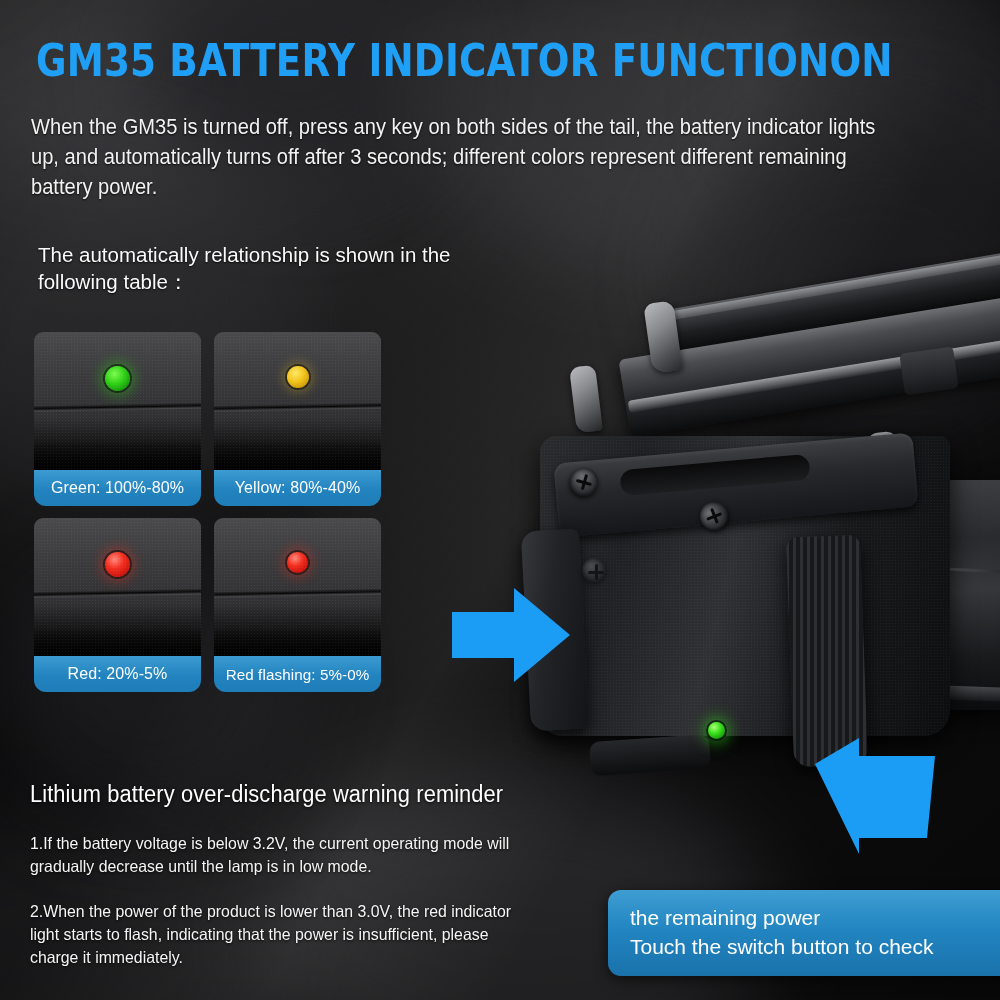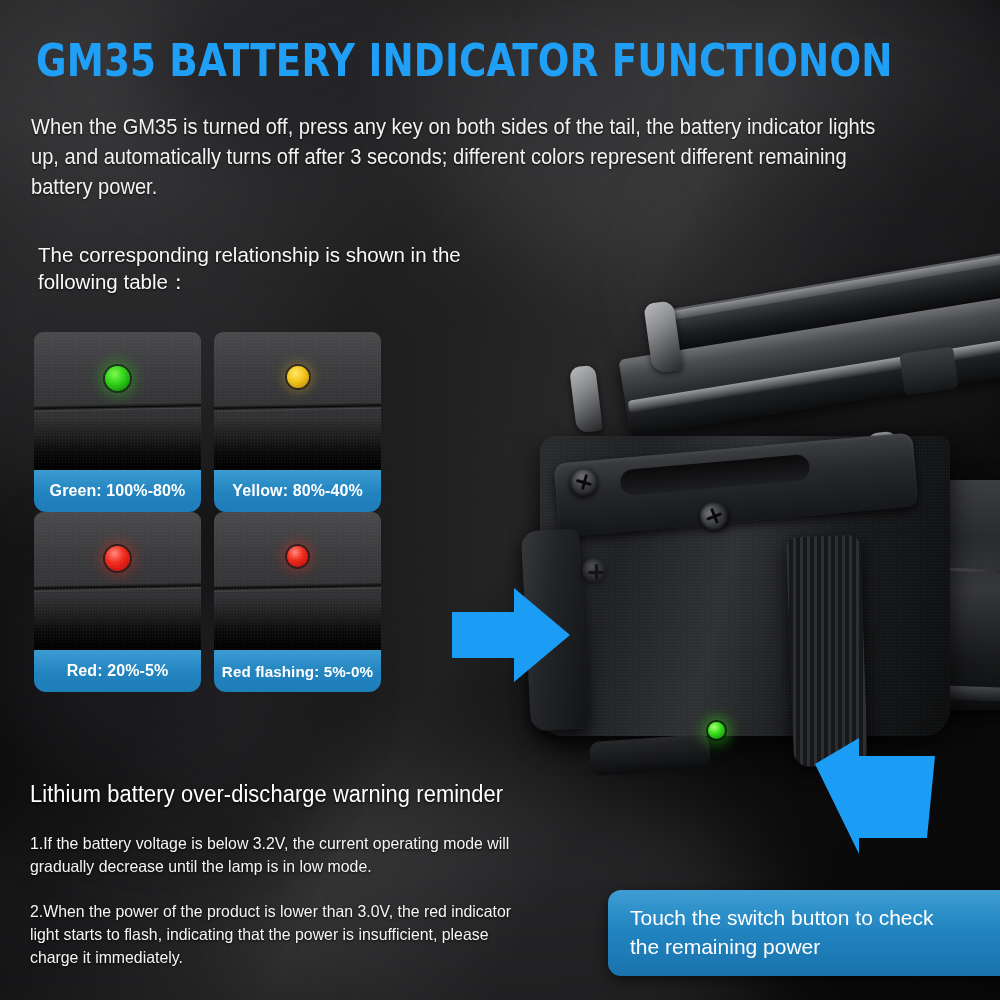--- a/index.html
+++ b/index.html
@@ -91,21 +91,21 @@
     text-shadow: 0 1px 2px rgba(0,0,0,.85);
   }
 
   
   .grid {
     position: absolute;
     left: 34px; top: 332px;
     width: 347px;
   }
   .grid-row { display: flex; gap: 13px; }
-  .grid-row + .grid-row { }
+  .grid-row + .grid-row { margin-top: 12px; }
 
   .cell { width: 167px; }
   .cell-photo {
     position: relative;
     height: 138px;
     border-radius: 9px 9px 0 0;
     overflow: hidden;
     background:
       linear-gradient(180deg, #4a4a4c 0%, #3c3c3e 30%, #313133 62%, #141415 82%, #090909 100%);
   }
@@ -140,32 +140,31 @@
     box-shadow:
       0 0 0 2px rgba(0,0,0,.55),
       0 0 9px 3px rgba(0,0,0,.45) inset;
   }
   .led.green  { background: radial-gradient(circle at 38% 32%, #7dfb4e 0%, #2fd017 44%, #13920a 82%, #0c5f06 100%); box-shadow:0 0 0 2px rgba(0,0,0,.5), 0 0 14px 4px rgba(45,210,20,.45);}
   .led.yellow { width:22px;height:22px;margin-left:-11px; background: radial-gradient(circle at 38% 32%, #ffe867 0%, #f2c31a 44%, #c79407 84%, #8a6504 100%); box-shadow:0 0 0 2px rgba(0,0,0,.5), 0 0 12px 3px rgba(240,195,25,.35);}
   .led.red    { background: radial-gradient(circle at 38% 30%, #ff8a7d 0%, #f22d1f 40%, #c3110a 82%, #7d0904 100%); box-shadow:0 0 0 2px rgba(0,0,0,.5), 0 0 13px 4px rgba(242,45,31,.40);}
   .led.red.sm { width:21px;height:21px;margin-left:-10.5px; }
 
   .cell-caption {
-    height: 42px;
+    height: 36px;
     border-radius: 0 0 12px 12px;
     background: #2a8bc4;
     background: linear-gradient(180deg, #3c9bd1 0%, #2283bf 55%, #1f7db8 100%);
     display: flex;
     align-items: center;
     justify-content: center;
     font-size: 16px;
     color: #ffffff;
     letter-spacing: .1px;
     white-space: nowrap;
-    font-weight: bold;
   }
   .cell-caption.narrow { font-size: 15.2px; text-align: center; }
 
   
   .warn-title {
     position: absolute;
     left: 30px; top: 781px;
     font-size: 23px;
     color: #ffffff;
     letter-spacing: .1px;
@@ -392,21 +391,21 @@
     <div class="p-shape foot"></div>
   </div>
   <div class="product-led"></div>
 
   <div class="bg-layer bg-vignette"></div>
 
   <div class="headline">GM35 BATTERY INDICATOR FUNCTIONON</div>
 
   <div class="intro">When the GM35 is turned off, press any key on both sides of the tail, the battery indicator lights up, and automatically turns off after 3 seconds; different colors represent different remaining battery power.</div>
 
-  <div class="table-lead">The corresponding relationship is shown in the following table：</div>
+  <div class="table-lead">The automatically relationship is shown in the following table：</div>
 
   <div class="grid">
 
     <div class="grid-row">
       <div class="cell">
         <div class="cell-photo">
           <div class="led green"></div>
           <div class="cell-seam"></div>
           <div class="cell-shadowband"></div>
         </div>
@@ -454,17 +453,17 @@
 
   <div class="warn-title">Lithium battery over-discharge warning reminder</div>
   <div class="warn-item i1">1.If the battery voltage is below 3.2V, the current operating mode will gradually decrease until the lamp is in low mode.</div>
   <div class="warn-item i2">
     <span>2.When the power of the product is lower than 3.0V, the red indicator</span>
     <span>light starts to flash, indicating that the power is insufficient, please</span>
     <span>charge it immediately.</span>
   </div>
 
   <div class="callout">
+    <div>the remaining power</div>
     <div>Touch the switch button to check</div>
-    <div>the remaining power</div>
   </div>
 
 </div>
 
 </body></html>

